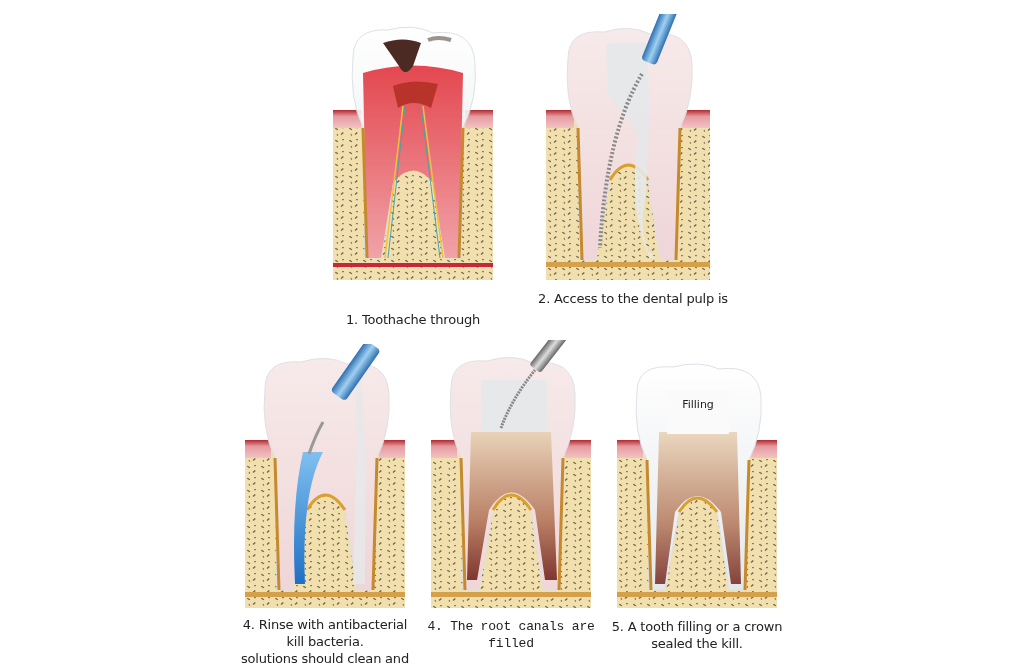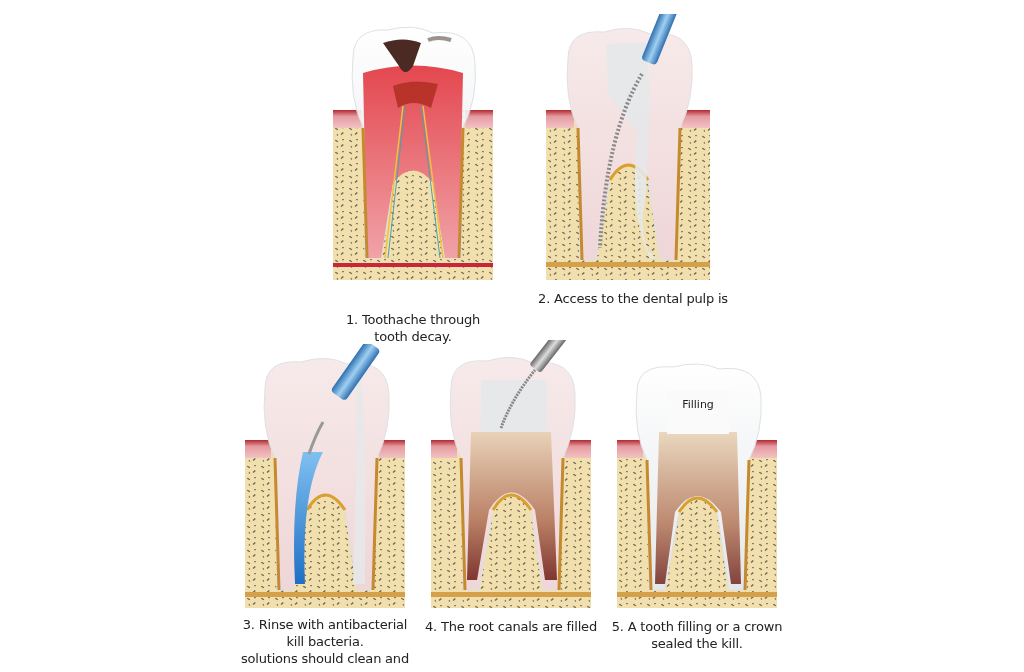--- a/index.html
+++ b/index.html
@@ -72,21 +72,20 @@
     <path d="M126 240 L130 110" stroke="#c58a2e" stroke-width="3" fill="none"></path>
     <path d="M60 68 Q80 60 105 66 L98 90 Q80 80 65 90Z" fill="#b8342a"></path>
     <path d="M70 88 L52 240 M90 88 L110 240" stroke="#f0c040" stroke-width="1.5" fill="none"></path>
     <path d="M72 88 L55 240 M88 88 L107 240" stroke="#4aa0b0" stroke-width="1" fill="none"></path>
     <path d="M50 25 Q70 18 88 25 L80 48 Q72 60 66 48Z" fill="#4a2a22"></path>
     <path d="M95 22 Q105 18 118 22" stroke="#5a4a44" stroke-width="4" fill="none" opacity="0.6"></path>
   </svg>
 </div>
 <div class="caption" style="left:323px;top:286px;width:180px;margin-top:25px;">
   <div>1. Toothache through</div>
-  <div>tooth decay.</div>
 </div>
 
 <div class="panel" style="left:546px;top:14px;">
   <svg width="164" height="266" viewBox="0 0 164 266">
     <rect x="0" y="96" width="164" height="170" fill="url(#bonedots)"></rect>
     <rect x="0" y="248" width="164" height="5" fill="#d4a04a"></rect>
     <rect x="0" y="96" width="28" height="18" fill="url(#gumgrad)"></rect>
     <rect x="136" y="96" width="28" height="18" fill="url(#gumgrad)"></rect>
     <path d="M22 45 Q22 15 58 18 Q84 10 104 20 Q144 15 146 50 Q148 85 134 114 L130 246 L114 246 L102 166 Q82 136 64 166 L50 246 L34 246 L32 114 Q18 85 22 45Z" fill="url(#dentingrad)" stroke="#dde1e5"></path>
     <path d="M36 246 L32 114 M130 246 L134 114" stroke="#c58a2e" stroke-width="3" fill="none"></path>
@@ -113,21 +112,21 @@
     <path d="M62 166 Q80 136 100 166" stroke="#d9a030" stroke-width="3" fill="none"></path>
     <path d="M60 30 L110 28 L112 100 L108 240 L120 240 L120 100 L116 28Z" fill="#e6e8ea" opacity="0.8"></path>
     <path d="M58 108 L78 108 Q56 150 60 240 L50 240 Q46 160 58 108Z" fill="url(#rinse)"></path>
     <g transform="rotate(35 100 40)">
       <rect x="92" y="-8" width="18" height="62" rx="4" fill="url(#bluegrad)"></rect>
     </g>
     <path d="M78 78 Q70 92 64 110" stroke="#999" stroke-width="3" fill="none"></path>
   </svg>
 </div>
 <div class="caption" style="left:235px;top:616px;width:180px;">
-  <div>3. Rinse with antibacterial</div>
+  <div>4. Rinse with antibacterial</div>
   <div>kill bacteria.</div>
   <div>solutions should clean and</div>
 </div>
 
 <div class="panel" style="left:431px;top:340px;">
   <svg width="160" height="268" viewBox="0 0 160 268">
     <rect x="0" y="100" width="160" height="168" fill="url(#bonedots)"></rect>
     <rect x="0" y="252" width="160" height="5" fill="#d4a04a"></rect>
     <rect x="0" y="100" width="26" height="18" fill="url(#gumgrad)"></rect>
     <rect x="134" y="100" width="26" height="18" fill="url(#gumgrad)"></rect>
@@ -135,21 +134,21 @@
     <path d="M34 250 L30 118 M128 250 L132 118" stroke="#c58a2e" stroke-width="3" fill="none"></path>
     <path d="M40 92 L120 92 L126 240 L114 240 L104 170 Q80 135 58 170 L46 240 L36 240Z" fill="url(#gutta)" opacity="0.85"></path>
     <path d="M62 170 Q80 140 100 170" stroke="#d9a030" stroke-width="3" fill="none"></path>
     <rect x="50" y="40" width="66" height="52" fill="#e6e8ea" opacity="0.95"></rect>
     <path d="M70 88 Q80 60 104 30" stroke="#888" stroke-width="3" stroke-dasharray="2 1" fill="none"></path>
     <g transform="rotate(38 112 20)">
       <rect x="104" y="-14" width="14" height="46" rx="3" fill="url(#greygrad)"></rect>
     </g>
   </svg>
 </div>
-<div class="caption" style="left:421px;top:618px;width:180px;">
+<div class="caption" style="left:421px;top:618px;width:180px;font-family:Liberation Mono, monospace;">
   <div>4. The root canals are filled</div>
 </div>
 
 <div class="panel" style="left:617px;top:362px;text-align:center;">
   <svg width="160" height="246" viewBox="0 0 160 246">
     <rect x="0" y="78" width="160" height="168" fill="url(#bonedots)"></rect>
     <rect x="0" y="230" width="160" height="5" fill="#d4a04a"></rect>
     <rect x="0" y="78" width="26" height="18" fill="url(#gumgrad)"></rect>
     <rect x="134" y="78" width="26" height="18" fill="url(#gumgrad)"></rect>
     <path d="M20 30 Q20 2 56 5 Q82 -2 102 7 Q142 2 144 36 Q146 70 132 98 L128 228 L112 228 L100 150 Q80 120 62 150 L48 228 L32 228 L30 98 Q16 70 20 30Z" fill="url(#enamelgrad)" stroke="#dde1e5"></path>

